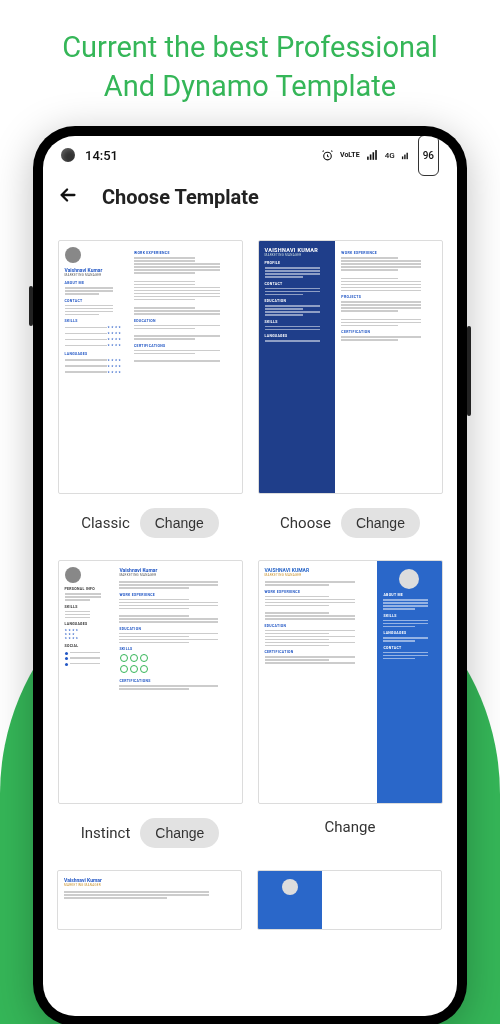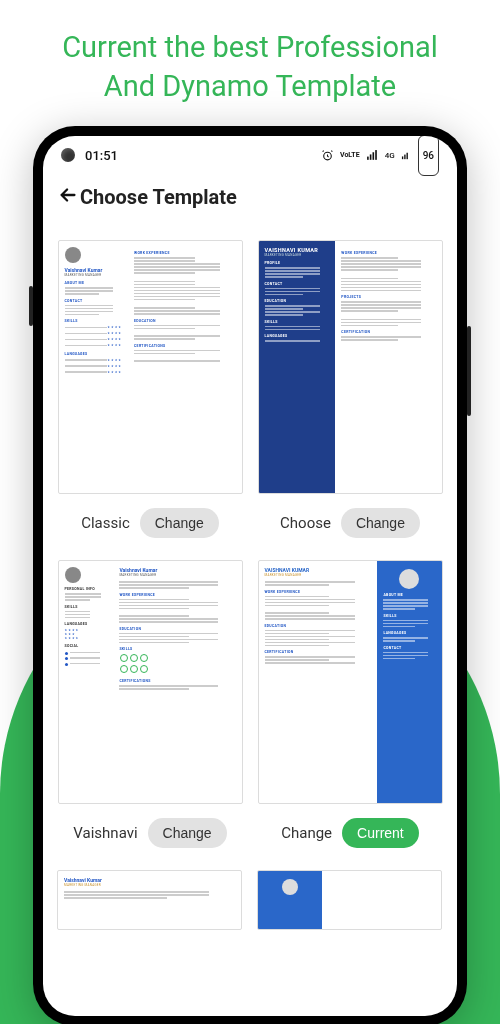--- a/index.html
+++ b/index.html
@@ -69,21 +69,21 @@
 .cam-dot { width: 14px; height: 14px; border-radius: 50%; background: #333; margin-right: 10px; box-shadow: inset 2px 2px 4px rgba(255,255,255,.2); }
 .status-right { margin-left: auto; display: flex; align-items: center; gap: 6px; font-size: 10px; }
 .status-icon { display: inline-flex; align-items: center; }
 .batt {
   border: 1px solid #333; border-radius: 6px; padding: 14px 4px; font-size: 10px;
 }
 .app-header {
   display: flex;
   align-items: center;
   padding: 10px 14px 14px;
-  gap: 1px;
+  gap: 23px;
 }
 .back-arrow { font-size: 22px; font-weight: 700; line-height: 1; }
 .app-title { font-size: 20px; font-weight: 700; color: #222; }
 .content {
   flex: 1;
   overflow: hidden;
   padding: 16px 14px;
   display: grid;
   grid-template-columns: 1fr 1fr;
   gap: 18px 14px;
@@ -165,21 +165,21 @@
 
 <div class="green-bg"></div>
 
 <div class="phone-frame">
   <div class="side-btn l1"></div>
   <div class="side-btn r1"></div>
   <div class="phone-screen">
 
     <div class="status-bar">
       <div class="cam-dot"></div>
-      <span>01:51</span>
+      <span>14:51</span>
       <div class="status-right">
         <span class="status-icon">
           <svg width="13" height="13" viewBox="0 0 24 24" fill="none" stroke="#111" stroke-width="2">
               <circle cx="12" cy="13" r="7"></circle>
               <path d="M12 10v3l2 2M5 3l-2 2M19 3l2 2"></path>
             </svg>
         </span>
         <span style="font-size:7px;font-weight:700;line-height:.9;">VoLTE</span>
         <span class="status-icon">
           <svg width="13" height="13" viewBox="0 0 24 24" fill="#111">
@@ -404,21 +404,21 @@
               <div class="r-h">SKILLS</div>
               <div><span class="ins-circle"></span><span class="ins-circle"></span><span class="ins-circle"></span></div>
               <div><span class="ins-circle"></span><span class="ins-circle"></span><span class="ins-circle"></span></div>
               <div class="r-h">CERTIFICATIONS</div>
               <div class="r-line m"></div>
                 <div class="r-line s"></div>
             </div>
           </div>
         </div>
         <div class="caption-row">
-          <span class="tpl-name">Vaishnavi</span>
+          <span class="tpl-name">Instinct</span>
           <button class="pill">Change</button>
         </div>
       </div>
 
       <div class="template-block">
         <div class="thumb small">
           <div class="r-split">
             <div class="r-col r-right" style="flex:1">
               <div class="r-name" style="color:#2a67c9">VAISHNAVI KUMAR</div>
               <div class="r-sub" style="color:#c7902a">MARKETING MANAGER</div>
@@ -461,21 +461,20 @@
                 <div class="r-line s"></div>
               <div class="r-h">CONTACT</div>
               <div class="r-line m"></div>
                 <div class="r-line m"></div>
                 <div class="r-line s"></div>
             </div>
           </div>
         </div>
         <div class="caption-row">
           <span class="tpl-name">Change</span>
-          <button class="pill current">Current</button>
         </div>
       </div>
 
       <div class="partial-row">
         <div class="thumb cut">
           <div class="r-col" style="padding:6px">
             <div class="r-name">Vaishnavi Kumar</div>
             <div class="r-sub" style="color:#c7902a">MARKETING MANAGER</div>
             <div class="r-line m"></div>
               <div class="r-line m"></div>

